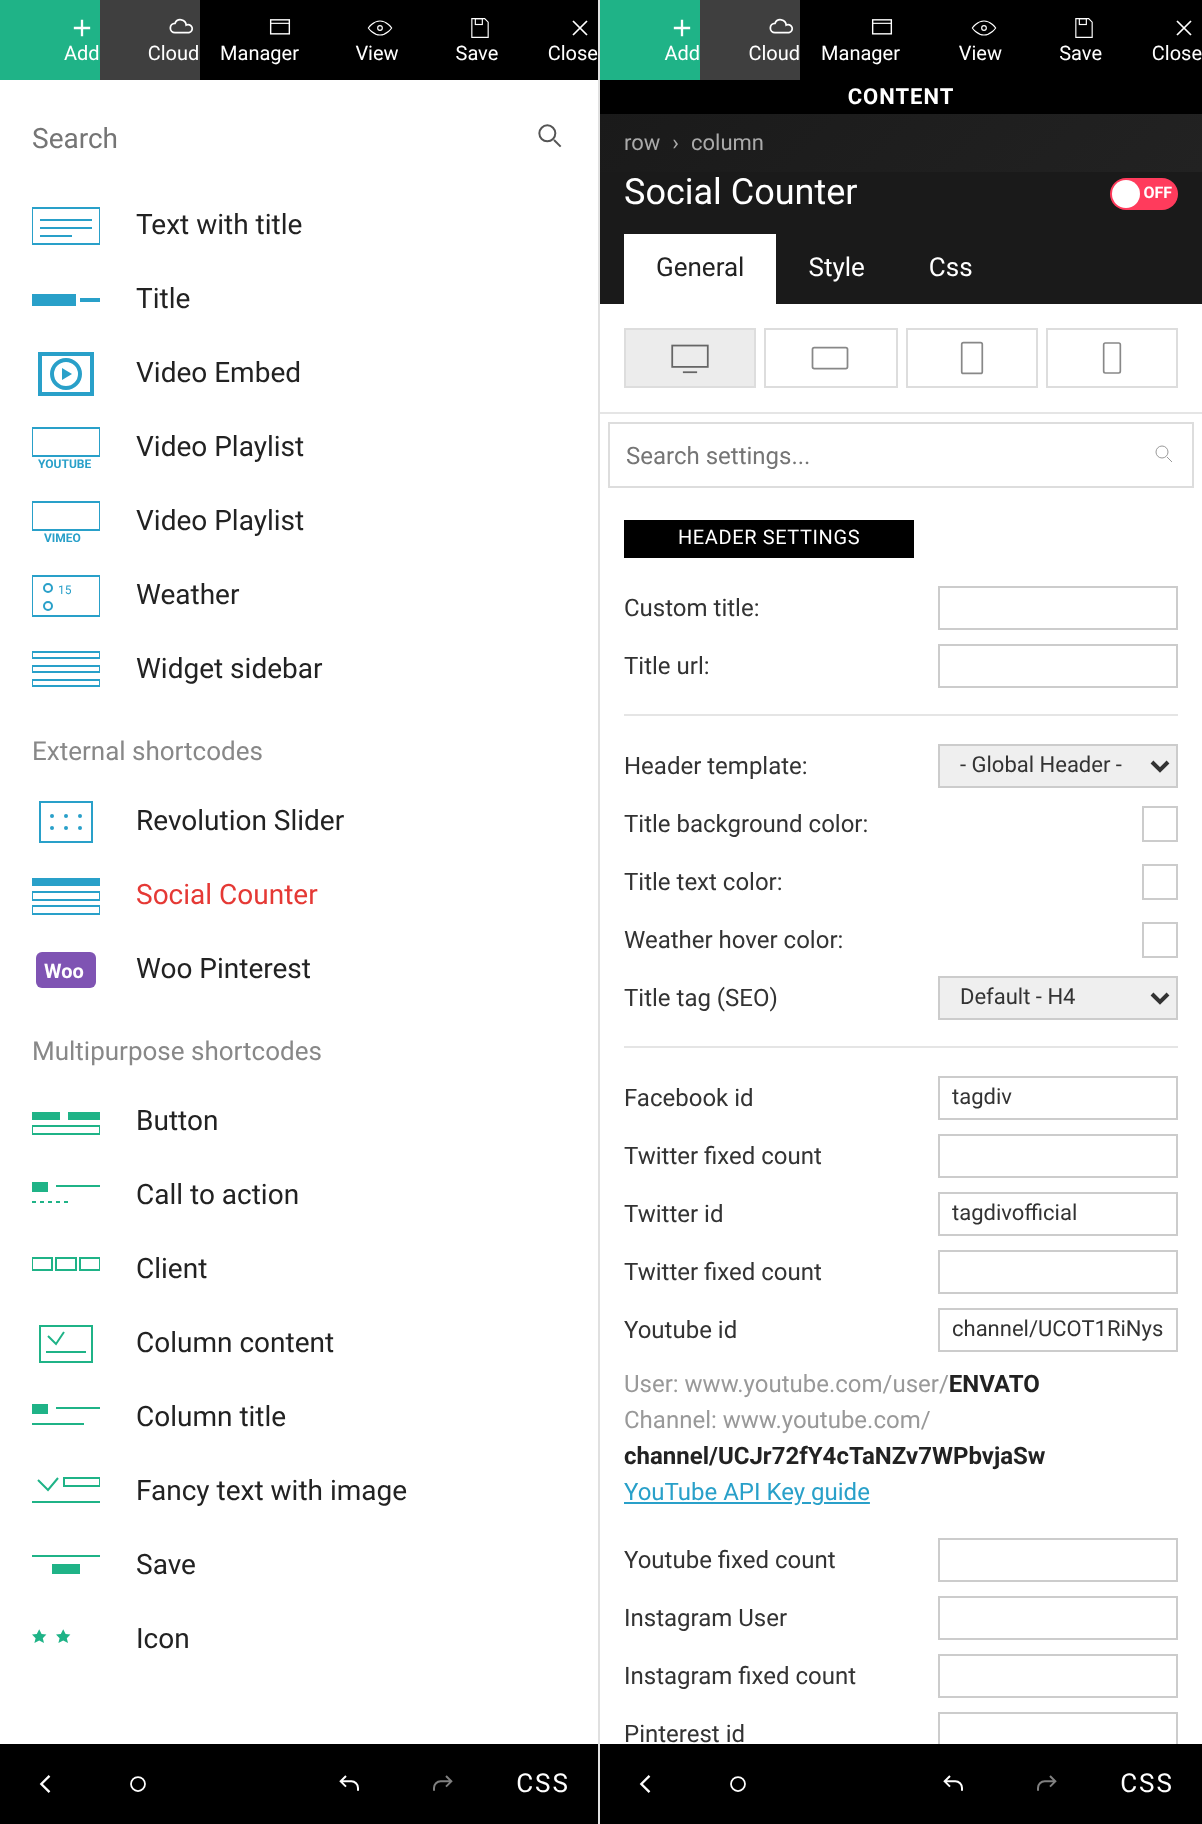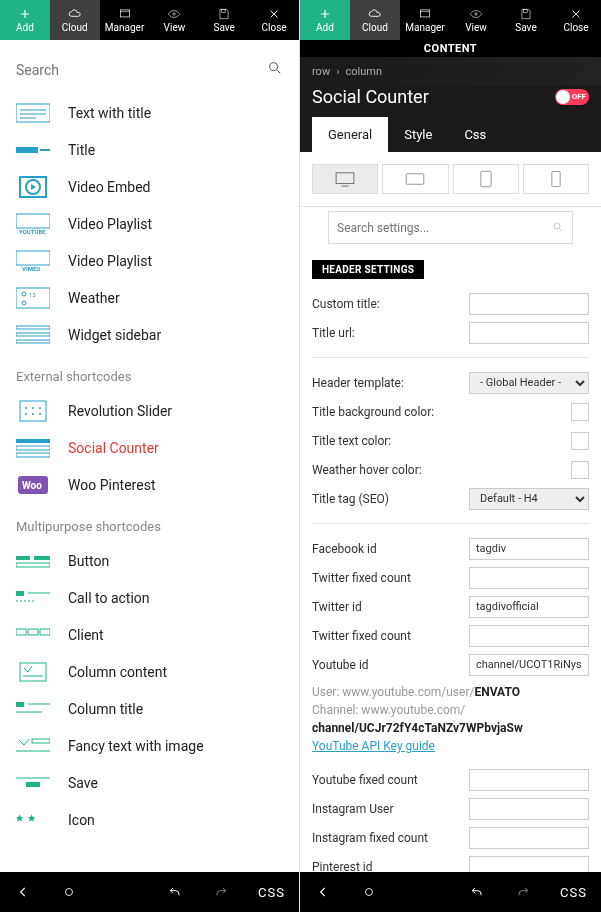--- a/index.html
+++ b/index.html
@@ -2,21 +2,21 @@
 <html><head>
 <meta charset="utf-8">
 <style>
 *{box-sizing:border-box;margin:0;padding:0;font-family:-apple-system,BlinkMacSystemFont,"Segoe UI",Roboto,Arial,sans-serif}
 body{width:601px;height:912px;overflow:hidden;background:#fff}
 .app{display:flex;width:601px;height:912px}
 .panel{display:flex;flex-direction:column;height:100%}
 .panel.left{width:300px;border-right:1px solid #e0e0e0}
 .panel.right{width:301px}
 .toolbar{display:flex;background:#000;height:40px;color:#fff;font-size:10px}
-.tb-btn{display:flex;flex-direction:column;align-items:center;justify-content:center;width:50px;gap:1px;cursor:pointer}
+.tb-btn{display:flex;flex-direction:column;align-items:flex-end;justify-content:center;width:50px;gap:1px;cursor:pointer}
 .tb-btn.add{background:#1fb387}
 .tb-btn.cloud{background:#3f3f3f}
 .tb-btn svg{width:18px;height:14px}
 .tb-spacer{flex:1}
 .content-bar{background:#000;color:#fff;text-align:center;font-size:11px;font-weight:700;padding:2px 0;letter-spacing:.5px}
 .search-row{display:flex;align-items:center;padding:18px 16px 12px}
 .search-row input{flex:1;border:none;outline:none;font-size:14px;color:#888;padding:4px 0}
 .search-row .mag{color:#666}
 .elist{flex:1;overflow-y:auto}
 .eitem{display:flex;align-items:center;height:37px;padding:0 16px;gap:18px;font-size:14px;color:#222;cursor:pointer}
@@ -28,24 +28,24 @@
 .head{background:#1a1a1a;padding:0 12px 10px;display:flex;align-items:center;justify-content:space-between}
 .head h2{color:#fff;font-size:18px;font-weight:400}
 .toggle{width:34px;height:16px;background:#ff3b5c;border-radius:8px;position:relative;display:flex;align-items:center;justify-content:flex-end;padding:0 3px;color:#fff;font-size:8px;font-weight:700}
 .toggle::before{content:"";position:absolute;left:1px;width:14px;height:14px;background:#fff;border-radius:50%}
 .tabs{display:flex;background:#1a1a1a;padding:0 12px}
 .tab{padding:10px 16px;color:#fff;font-size:13px;cursor:pointer}
 .tab.active{background:#fff;color:#222}
 .devices{display:flex;gap:4px;padding:12px;border-bottom:1px solid #e5e5e5}
 .dev{flex:1;height:30px;border:1px solid #ddd;display:flex;align-items:center;justify-content:center;color:#666;cursor:pointer}
 .dev.active{background:#ececec}
-.search2{margin:4px 28px 10px;border:1px solid #ddd;display:flex;align-items:center;padding:6px 8px}
+.search2{margin:4px 4px 10px;border:1px solid #ddd;display:flex;align-items:center;padding:6px 8px}
 .search2 input{flex:1;border:none;outline:none;font-size:12px;color:#999}
 .scroll{flex:1;overflow-y:auto;padding:0 12px 10px}
-.sechdr{display:inline-block;background:#000;color:#fff;font-size:10px;font-weight:700;padding:4px 10px;margin:6px 0 10px;letter-spacing:.3px}
+.sechdr{display:inline-block;background:#000;color:#fff;font-size:10px;font-weight:400;padding:4px 27px;margin:6px 0 10px;letter-spacing:.3px}
 .frow{display:flex;align-items:center;min-height:29px;font-size:12px;color:#333;margin-bottom:0}
 .frow .flabel{flex:1}
 .frow input,.frow select{width:120px;height:22px;border:1px solid #ccc;font-size:11px;padding:0 6px;outline:none;color:#333}
 .frow .swatch{width:18px;height:18px;border:1px solid #ccc}
 .hr{border:none;border-top:1px solid #e5e5e5;margin:10px 0}
 .hints{font-size:12px;color:#999;line-height:1.5;padding:4px 0 10px}
 .hints b{color:#222;font-weight:700}
 .hints a{color:#29a0c9;text-decoration:underline}
 .bottombar{height:40px;background:#000;display:flex;align-items:center;color:#fff;padding:0 14px;gap:28px;font-size:13px}
 .bottombar .sp{flex:1}

